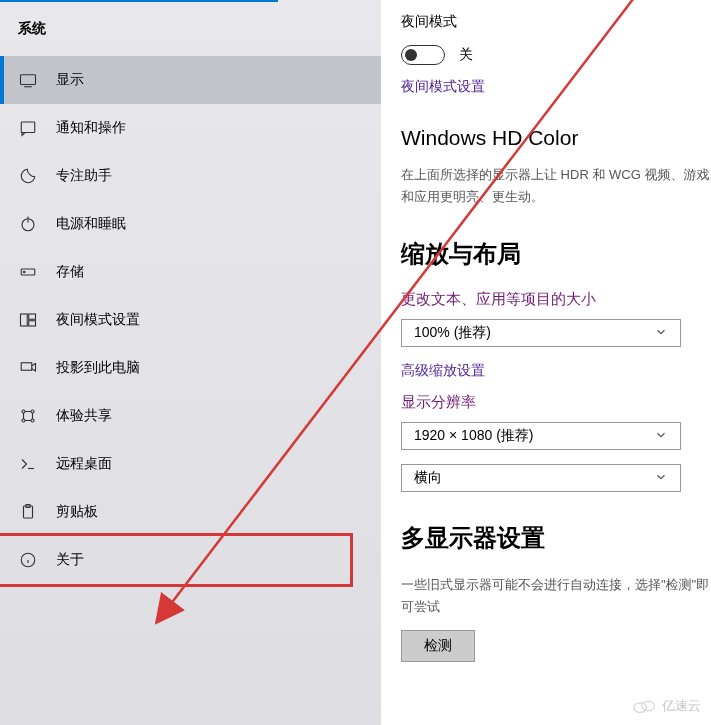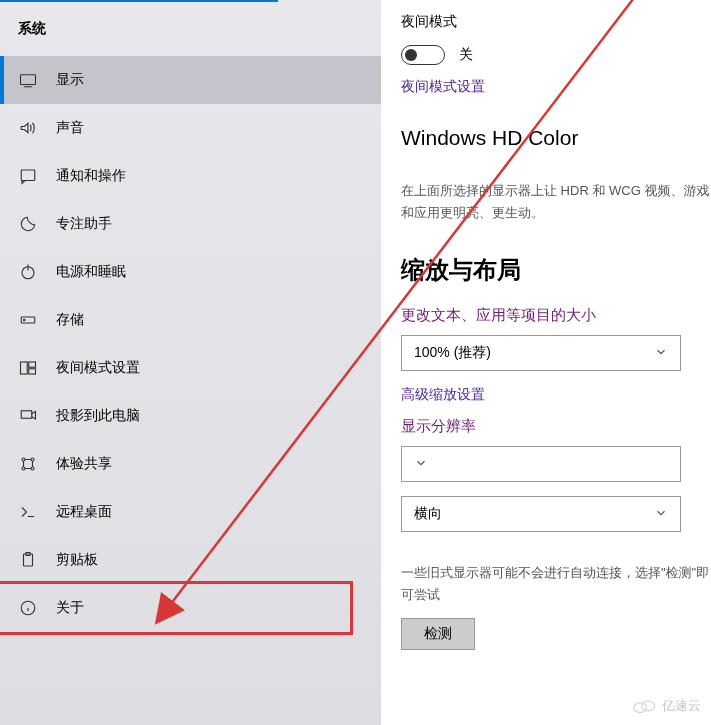--- a/index.html
+++ b/index.html
@@ -14,25 +14,25 @@
     .sidebar-item .icon { width: 20px; height: 20px; margin-right: 18px; display: flex; align-items: center; justify-content: center; flex-shrink: 0; }
     .sidebar-item .icon svg { width: 18px; height: 18px; stroke: #333; stroke-width: 1.5; fill: none; }
     .sidebar-item.highlighted { border: 3px solid #d63838; margin: -3px 28px -3px -3px; padding: 14px 18px; }
     .main { flex: 1; padding: 13px 0 0 20px; overflow: hidden; color: #000; border-radius: 19px; }
     .section-title { font-size: 14px; margin-bottom: 14px; color: #000; }
     .toggle-row { display: flex; align-items: center; gap: 14px; margin-bottom: 12px; }
     .toggle { width: 44px; height: 20px; border: 1.5px solid #333; border-radius: 10px; position: relative; cursor: pointer; }
     .toggle-knob { position: absolute; left: 3px; top: 3px; width: 12px; height: 12px; background: #333; border-radius: 50%; }
     .toggle-label { font-size: 14px; }
     .link { color: #4c1d95; font-size: 14px; cursor: pointer; display: inline-block; }
-    .h2 { font-size: 21px; font-weight: 400; color: #000; margin-bottom: 30px; }
+    .h2 { font-size: 21px; font-weight: 400; color: #000; margin-bottom: 14px; }
     .h2.scale { font-size: 24px; font-weight: 700; margin-bottom: 20px; }
     .desc { font-size: 13px; color: #555; line-height: 1.7; margin-bottom: 12px; }
     .field-label { font-size: 15px; color: #701a75; margin-bottom: 10px; }
-    .select { width: 280px; height: 36px; border: 1px solid #999; background: #fff; display: flex; align-items: center; justify-content: space-between; padding: 0 12px; font-size: 14px; cursor: pointer; margin-bottom: 14px; }
+    .select { width: 280px; height: 28px; border: 1px solid #999; background: #fff; display: flex; align-items: center; justify-content: space-between; padding: 0 12px; font-size: 14px; cursor: pointer; margin-bottom: 14px; }
     .select .chevron svg { width: 14px; height: 14px; stroke: #555; stroke-width: 2; fill: none; }
     .section-block { margin-bottom: 30px; }
     .button { border: 1.5px solid #999; background: #ccc; padding: 6px 22px; font-size: 14px; cursor: pointer; display: inline-block; }
     .arrow-overlay { position: absolute; pointer-events: none; z-index: 100; }
     .watermark { position: absolute; right: 10px; bottom: 10px; opacity: 0.5; font-size: 13px; color: #888; display: flex; align-items: center; gap: 4px; }
     .watermark svg { width: 26px; height: 16px; }
   </style>
 </head>
 <body>
 
@@ -45,30 +45,20 @@
           <svg viewBox="0 0 24 24">
             <rect x="2" y="5" width="20" height="13" rx="1"></rect>
             <line x1="7" y1="21" x2="17" y2="21"></line>
           </svg>
         </span>
       <span>显示</span>
     </li>
     <li class="sidebar-item">
       <span class="icon">
           <svg viewBox="0 0 24 24">
-            <path d="M3 10v4h4l5 4V6l-5 4H3z"></path>
-            <path d="M15 8c1.5 1.5 1.5 6.5 0 8"></path>
-            <path d="M18 5c3 3 3 11 0 14"></path>
-          </svg>
-        </span>
-      <span>声音</span>
-    </li>
-    <li class="sidebar-item">
-      <span class="icon">
-          <svg viewBox="0 0 24 24">
             <rect x="3" y="4" width="18" height="14" rx="1"></rect>
             <path d="M8 18l-4 4v-4"></path>
           </svg>
         </span>
       <span>通知和操作</span>
     </li>
     <li class="sidebar-item">
       <span class="icon">
           <svg viewBox="0 0 24 24">
             <path d="M21 13A9 9 0 1 1 11 3c0 5 5 10 10 10z"></path>
@@ -180,34 +170,36 @@
     <div class="select">
       <span>100% (推荐)</span>
       <span class="chevron"><svg viewBox="0 0 24 24">
             <path d="M6 9l6 6 6-6"></path>
           </svg></span>
     </div>
     <span class="link">高级缩放设置</span>
 
     <div class="field-label" style="margin-top:13px">显示分辨率</div>
     <div class="select">
+      <span>1920 × 1080 (推荐)</span>
       <span class="chevron"><svg viewBox="0 0 24 24">
             <path d="M6 9l6 6 6-6"></path>
           </svg></span>
     </div>
 
     <div class="select">
       <span>横向</span>
       <span class="chevron"><svg viewBox="0 0 24 24">
             <path d="M6 9l6 6 6-6"></path>
           </svg></span>
     </div>
   </div>
 
   <div class="section-block">
+    <div class="h2 scale">多显示器设置</div>
     <div class="desc">一些旧式显示器可能不会进行自动连接，选择"检测"即可尝试</div>
     <div class="button">检测</div>
   </div>
 </div>
 
 <svg class="arrow-overlay" style="left:0;top:0" width="711" height="725">
   <defs>
       <marker id="ah" markerWidth="12" markerHeight="12" refX="2" refY="6" orient="auto">
         <path d="M0,0 L12,6 L0,12 z" fill="#d63838"></path>
       </marker>

